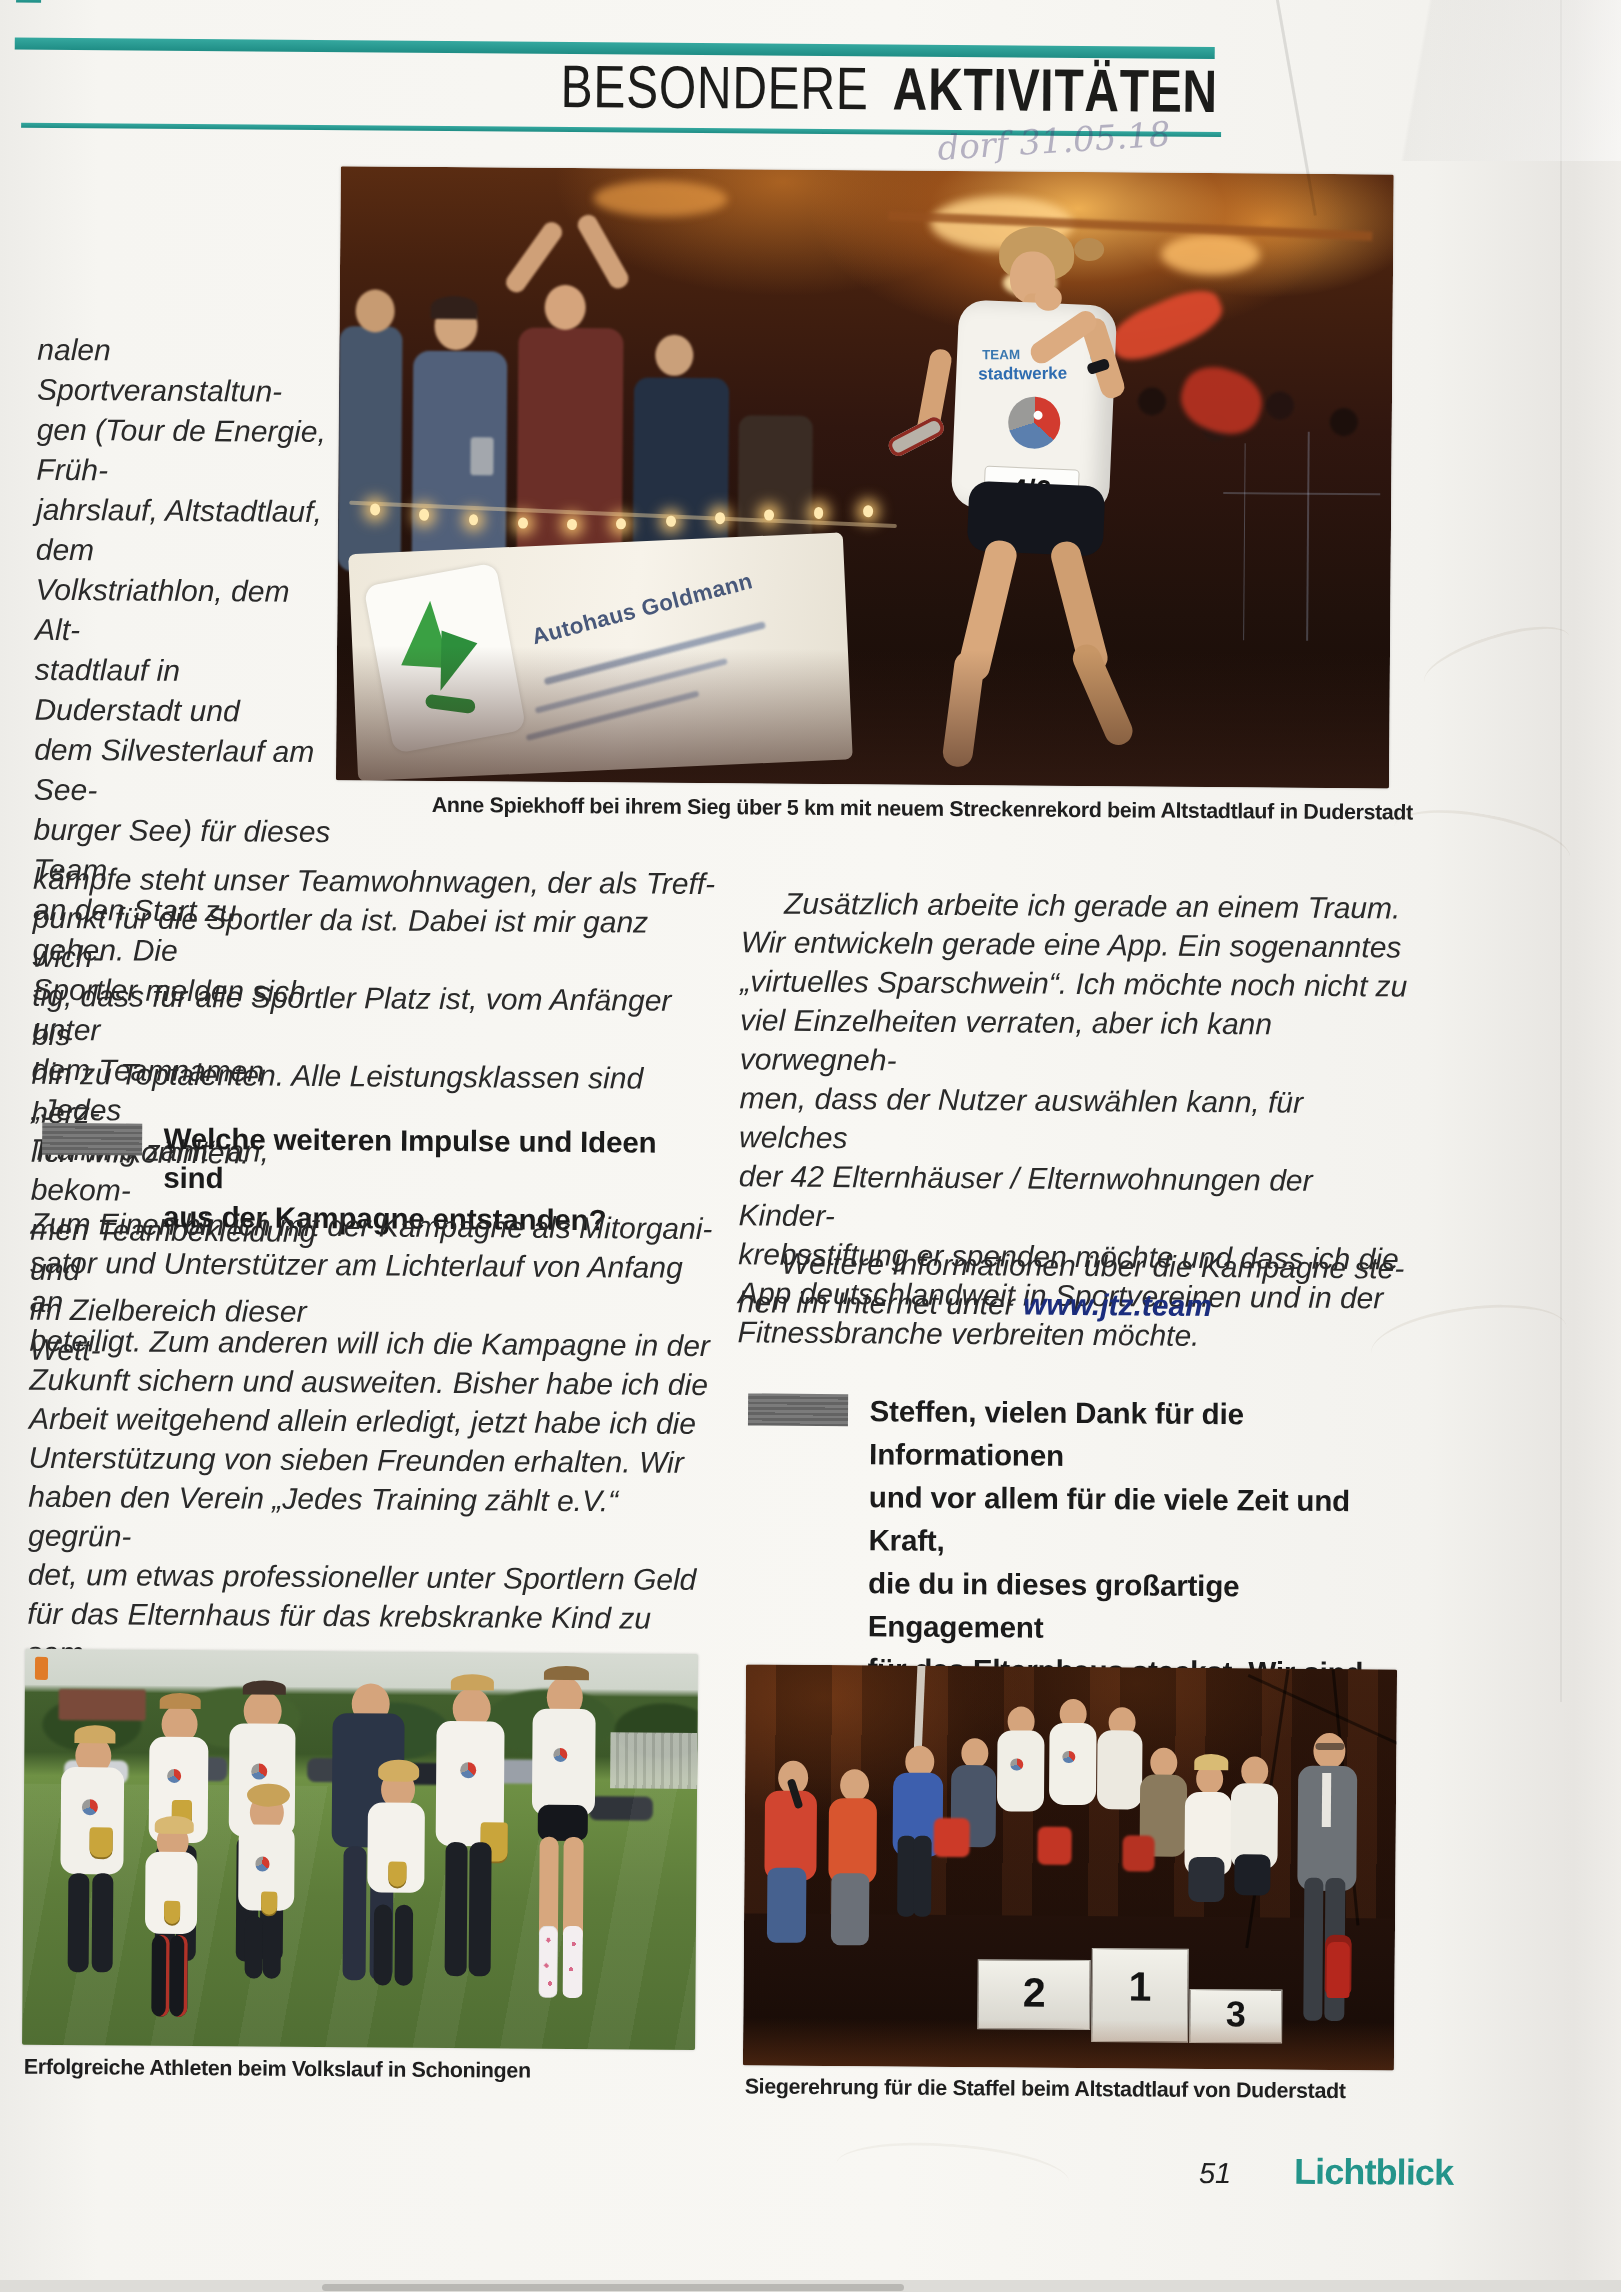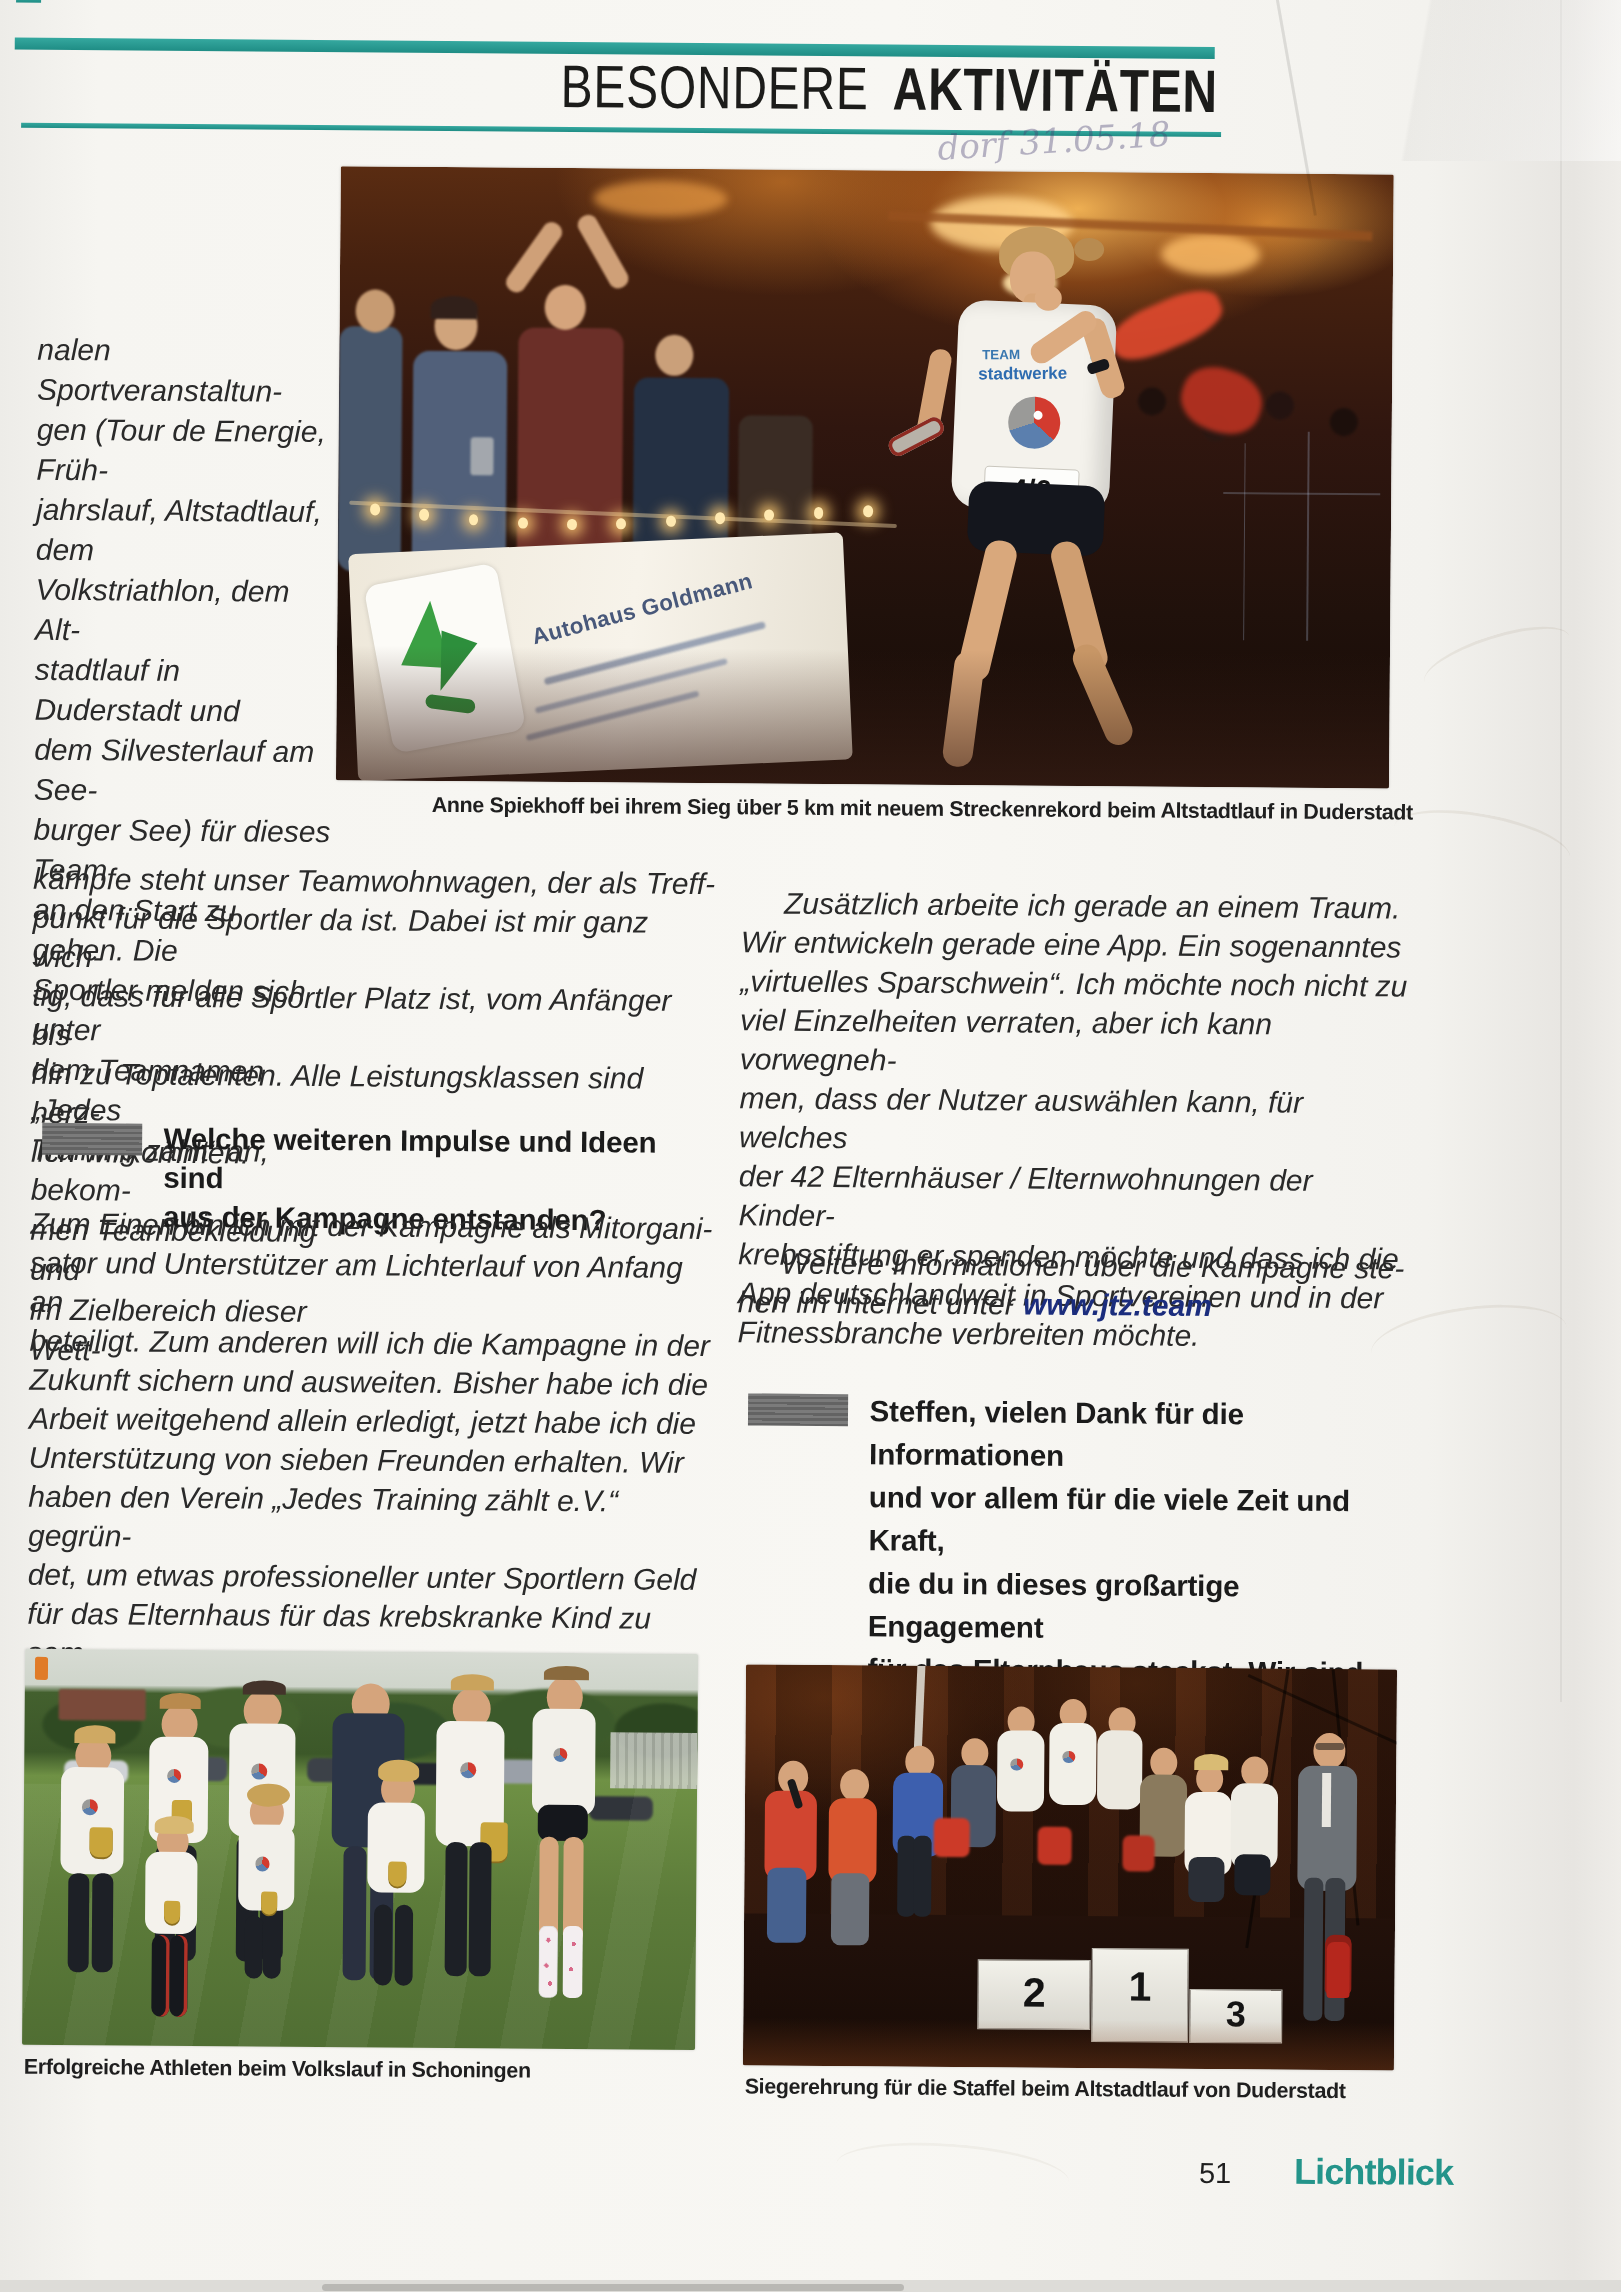--- a/index.html
+++ b/index.html
@@ -391,21 +391,21 @@
       <div class="pod" style="left:36%;top:73%;width:17%;height:17%;font-size:41px;line-height:64px;"><span>2</span></div>
       <div class="pod" style="left:53.5%;top:70%;width:14.5%;height:23%;font-size:41px;line-height:75px;"><span>1</span></div>
       <div class="pod" style="left:68.5%;top:80%;width:14%;height:13%;font-size:36px;line-height:47px;"><span>3</span></div>
 
       <div class="abs" style="left:89.5%;top:68%;width:23px;height:56px;background:#b5271d;border-radius:7.2px 7.2px 3.6px 3.6px;box-shadow:0 -5.4px 0 1.8px #8e1e16;"></div>
 
       <div class="abs" style="left:0;bottom:0;width:100%;height:12%;background:linear-gradient(180deg,transparent,rgba(140,70,30,.4));"></div>
     </div>
     <div class="abs caption" style="left:759px;top:2072px;">Siegerehrung für die Staffel beim Altstadtlauf von Duderstadt</div>
 
-    <div class="abs" style="left:1214px;top:2151px;font-size:29px;color:#1f1f1f;">51</div>
+    <div class="abs" style="left:1214px;top:2151px;font-size:29px;color:#1f1f1f;font-style:italic;">51</div>
     <div class="abs" style="left:1309px;top:2144px;font-size:36px;font-weight:700;letter-spacing:-0.9px;color:#24948a;">Lichtblick</div>
 
     <div class="ghost" style="left:1424px;top:627px;width:152px;height:45px;transform:rotate(-18deg);"></div>
     <div class="ghost" style="left:1397px;top:806px;width:179px;height:54px;transform:rotate(10deg);"></div>
     <div class="ghost" style="left:1379px;top:1299px;width:197px;height:63px;transform:rotate(-8deg);"></div>
     <div class="ghost" style="left:851px;top:2140px;width:233px;height:54px;transform:rotate(4deg);border-top-color:rgba(125,95,65,.06);"></div>
   </div>
 
   <div class="abs" style="left:1560px;top:0;width:1.8px;height:1702px;background:rgba(0,0,0,.05);"></div>
   <div class="abs" style="left:1275px;top:-5.4px;width:2.7px;height:224px;background:rgba(0,0,0,.10);transform:rotate(-10deg);transform-origin:top;"></div>

